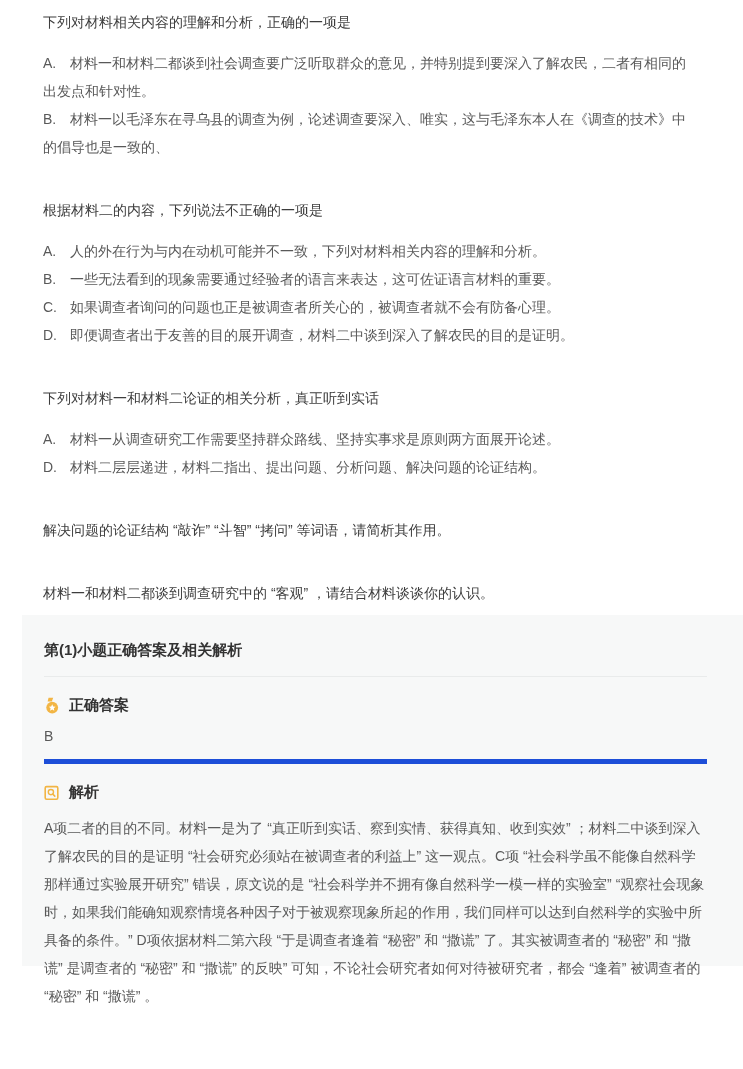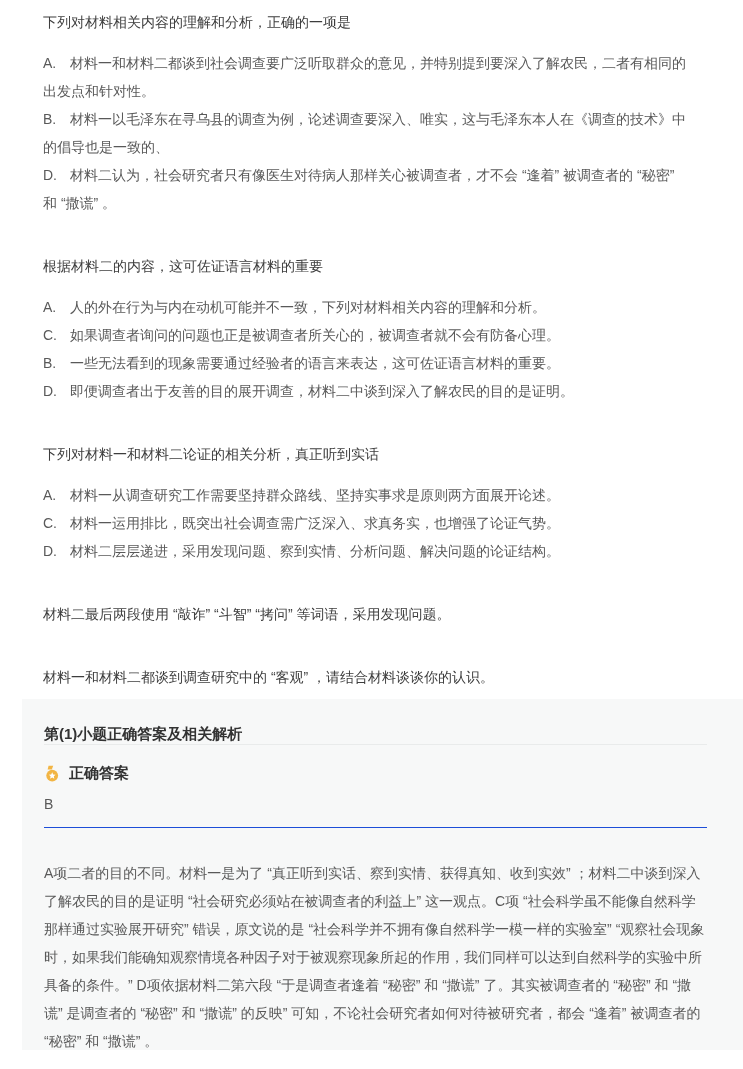--- a/index.html
+++ b/index.html
@@ -33,25 +33,26 @@
     width:721px;
     height:351px;
     box-sizing:border-box;
     background:#f7f8f8;
     padding:26px 36px 0 22px;
   }
   .panel-heading {
     font-size:15px;
     font-weight:bold;
     color:#333333;
+    padding-bottom:16px;
     border-bottom:1px solid #e9ebeb;
   }
   .answer-block {
     padding:19px 0 15px 0;
-    border-bottom:1px solid #1d4ed8;
+    border-bottom:5px solid #1d4ed8;
   }
   .block-title {
     display:flex;
     align-items:center;
     font-size:15px;
     font-weight:bold;
     color:#333333;
   }
   .block-title .icon { margin-right:9px; display:inline-flex; }
   .answer-value {
@@ -69,40 +70,38 @@
 </style>
 </head>
 <body>
 
 <div class="questions">
 
   <div class="question">
     <p class="stem">下列对材料相关内容的理解和分析，正确的一项是</p>
     <p class="option"><span class="opt-label">A.</span><span>材料一和材料二都谈到社会调查要广泛听取群众的意见，并特别提到要深入了解农民，二者有相同的出发点和针对性。</span></p>
     <p class="option"><span class="opt-label">B.</span><span>材料一以毛泽东在寻乌县的调查为例，论述调查要深入、唯实，这与毛泽东本人在《调查的技术》中的倡导也是一致的、</span></p>
-    <p class="option"><span class="opt-label">D.</span><span>材料二认为，社会研究者只有像医生对待病人那样关心被调查者，才不会 “逢着” 被调查者的 “秘密” 和 “撒谎” 。</span></p>
   </div>
 
   <div class="question">
-    <p class="stem">根据材料二的内容，这可佐证语言材料的重要</p>
+    <p class="stem">根据材料二的内容，下列说法不正确的一项是</p>
     <p class="option"><span class="opt-label">A.</span><span>人的外在行为与内在动机可能并不一致，下列对材料相关内容的理解和分析。</span></p>
+    <p class="option"><span class="opt-label">B.</span><span>一些无法看到的现象需要通过经验者的语言来表达，这可佐证语言材料的重要。</span></p>
     <p class="option"><span class="opt-label">C.</span><span>如果调查者询问的问题也正是被调查者所关心的，被调查者就不会有防备心理。</span></p>
-    <p class="option"><span class="opt-label">B.</span><span>一些无法看到的现象需要通过经验者的语言来表达，这可佐证语言材料的重要。</span></p>
     <p class="option"><span class="opt-label">D.</span><span>即便调查者出于友善的目的展开调查，材料二中谈到深入了解农民的目的是证明。</span></p>
   </div>
 
   <div class="question">
     <p class="stem">下列对材料一和材料二论证的相关分析，真正听到实话</p>
     <p class="option"><span class="opt-label">A.</span><span>材料一从调查研究工作需要坚持群众路线、坚持实事求是原则两方面展开论述。</span></p>
-    <p class="option"><span class="opt-label">C.</span><span>材料一运用排比，既突出社会调查需广泛深入、求真务实，也增强了论证气势。</span></p>
-    <p class="option"><span class="opt-label">D.</span><span>材料二层层递进，采用发现问题、察到实情、分析问题、解决问题的论证结构。</span></p>
+    <p class="option"><span class="opt-label">D.</span><span>材料二层层递进，材料二指出、提出问题、分析问题、解决问题的论证结构。</span></p>
   </div>
 
   <div class="question">
-    <p class="stem only">材料二最后两段使用 “敲诈” “斗智” “拷问” 等词语，采用发现问题。</p>
+    <p class="stem only">解决问题的论证结构 “敲诈” “斗智” “拷问” 等词语，请简析其作用。</p>
   </div>
 
   <div class="question">
     <p class="stem only">材料一和材料二都谈到调查研究中的 “客观” ，请结合材料谈谈你的认识。</p>
   </div>
 
 </div>
 
 <div class="panel">
   <div class="panel-heading">第(1)小题正确答案及相关解析</div>
@@ -115,16 +114,26 @@
           <circle cx="8.2" cy="10.6" r="5.9" fill="#F2B544"></circle>
           <path d="M8.2 7.2 L9.2 9.5 L11.6 9.7 L9.8 11.3 L10.3 13.7 L8.2 12.4 L6.1 13.7 L6.6 11.3 L4.8 9.7 L7.2 9.5 Z" fill="#ffffff"></path>
         </svg>
       </span>
       <span>正确答案</span>
     </div>
     <div class="answer-value">B</div>
   </div>
 
   <div class="analysis-block">
+    <div class="block-title">
+      <span class="icon">
+        <svg width="16" height="16" viewBox="0 0 16 16">
+          <rect x="1.2" y="1.6" width="12.6" height="12.6" rx="1.4" fill="none" stroke="#F2B544" stroke-width="1.6"></rect>
+          <circle cx="6.9" cy="7.1" r="2.6" fill="none" stroke="#F2B544" stroke-width="1.4"></circle>
+          <line x1="8.8" y1="9.1" x2="10.8" y2="11.1" stroke="#F2B544" stroke-width="1.5" stroke-linecap="round"></line>
+        </svg>
+      </span>
+      <span>解析</span>
+    </div>
     <div class="analysis-text">A项二者的目的不同。材料一是为了 “真正听到实话、察到实情、获得真知、收到实效” ；材料二中谈到深入了解农民的目的是证明 “社会研究必须站在被调查者的利益上” 这一观点。C项 “社会科学虽不能像自然科学那样通过实验展开研究” 错误，原文说的是 “社会科学并不拥有像自然科学一模一样的实验室” “观察社会现象时，如果我们能确知观察情境各种因子对于被观察现象所起的作用，我们同样可以达到自然科学的实验中所具备的条件。” D项依据材料二第六段 “于是调查者逢着 “秘密” 和 “撒谎” 了。其实被调查者的 “秘密” 和 “撒谎” 是调查者的 “秘密” 和 “撒谎” 的反映” 可知，不论社会研究者如何对待被研究者，都会 “逢着” 被调查者的 “秘密” 和 “撒谎” 。</div>
   </div>
 
 </div>
 
 </body></html>

